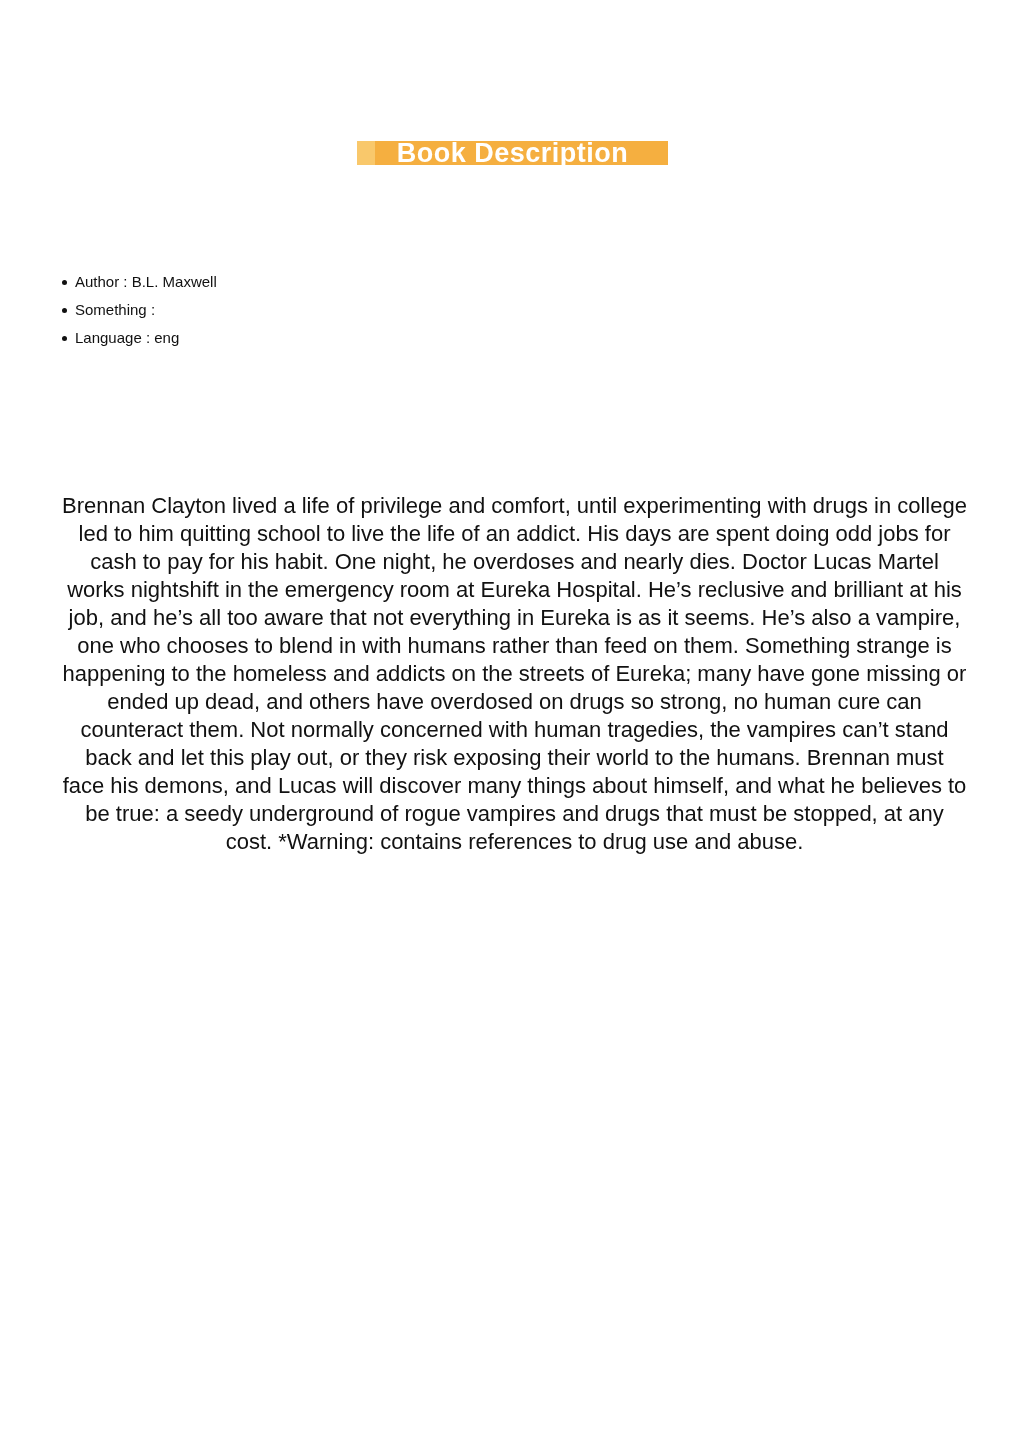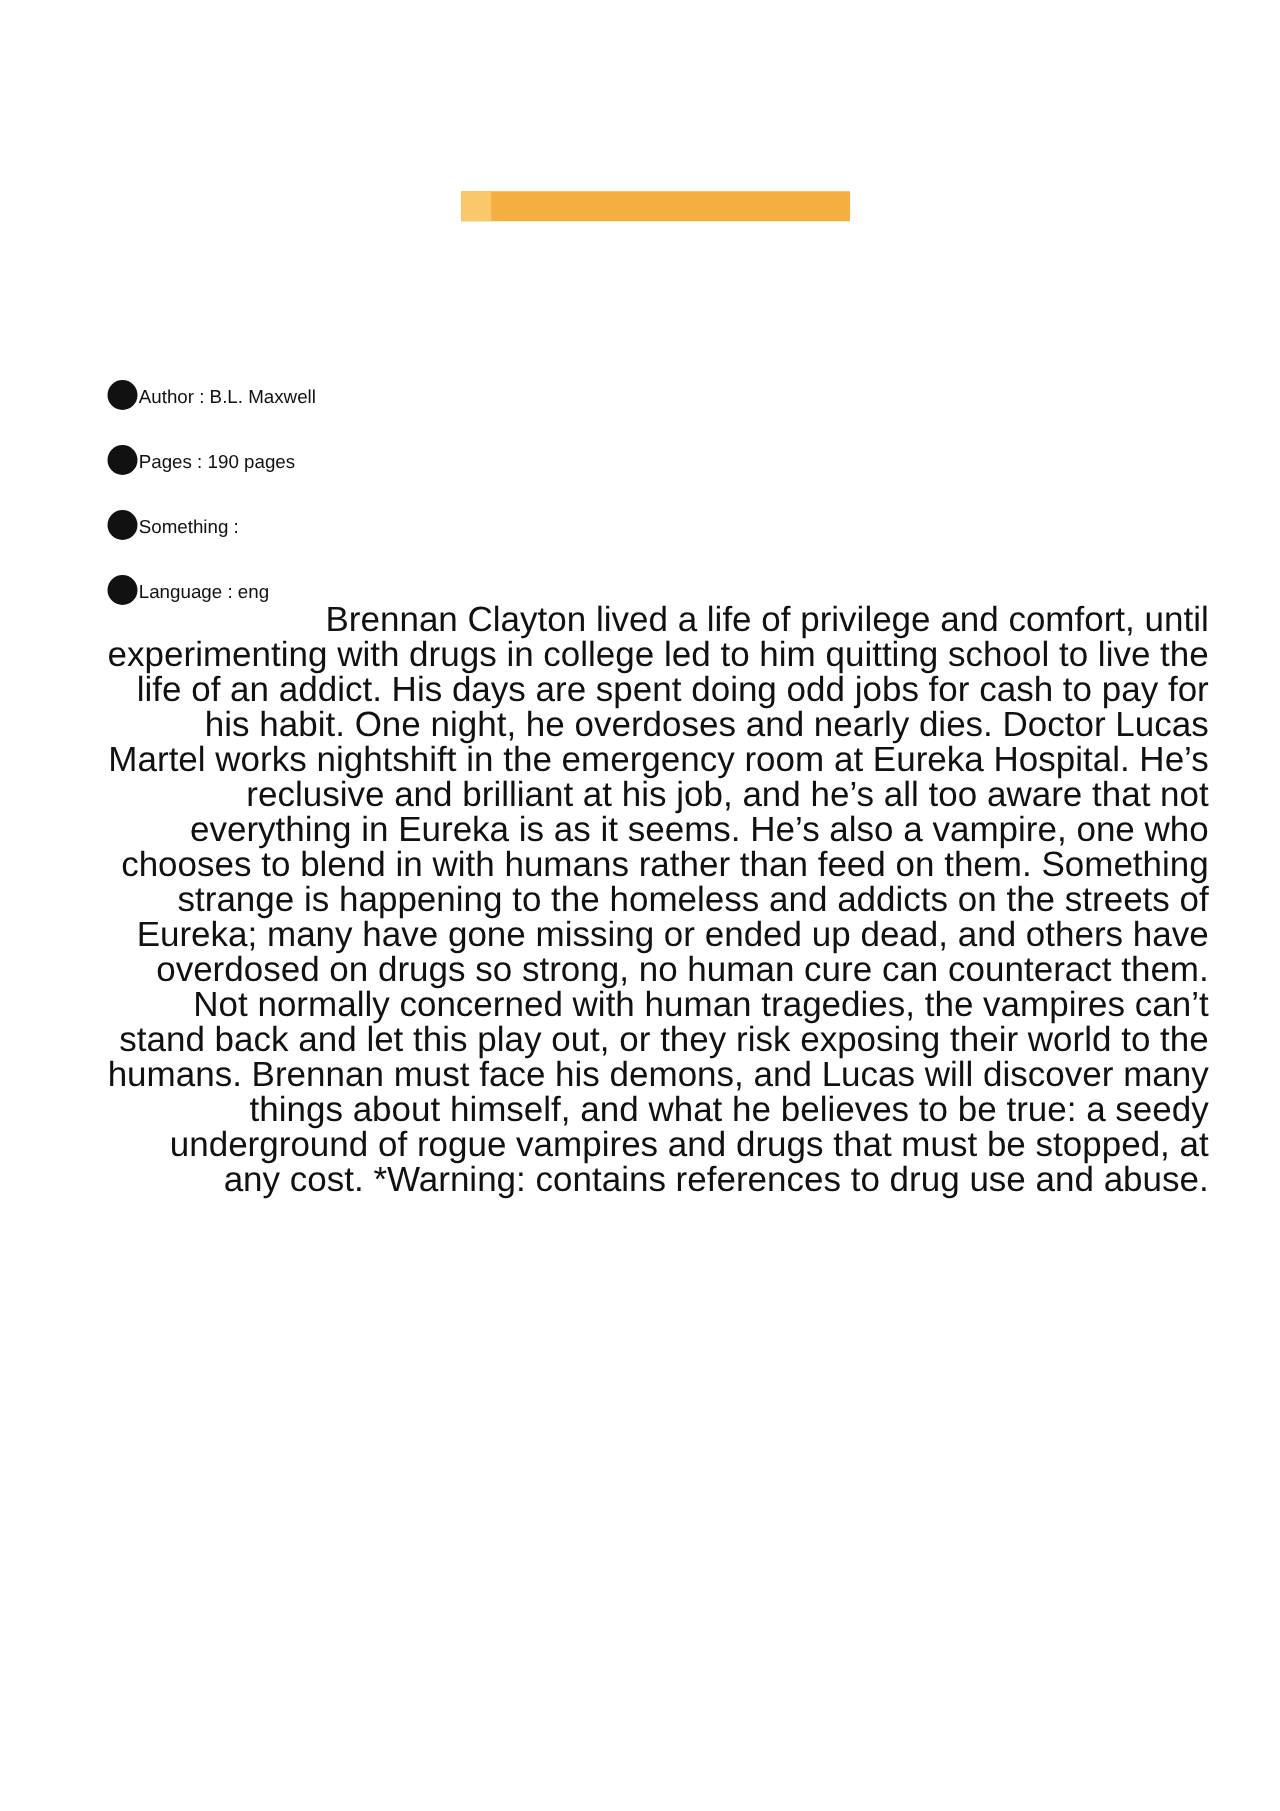--- a/index.html
+++ b/index.html
@@ -2,21 +2,21 @@
 <html style="--accent: #F5AF40; --accent-light: #F9C86B; --title-text: #FFFFFF; --body-text: #111111; --page-bg: #FFFFFF;"><head>
 <meta charset="utf-8">
 <style>
   :root {
     --accent: #F5AF40;
     --accent-light: #F9C86B;
     --title-text: #FFFFFF;
     --body-text: #111111;
     --page-bg: #FFFFFF;
   }
-  * { margin: 0; padding: 12px; box-sizing: border-box; }
+  * { margin: 0; padding: 0; box-sizing: border-box; }
   html, body { background: var(--page-bg); }
   body {
     width: 1024px;
     height: 1449px;
     position: relative;
     font-family: "Liberation Sans", "DejaVu Sans", sans-serif;
     color: var(--body-text);
     overflow: hidden;
   }
 
@@ -70,46 +70,42 @@
     width: 5px;
     height: 5px;
     border-radius: 50%;
     background: var(--body-text);
   }
 
   
   .description {
     position: absolute;
     left: 62px;
-    top: 458px;
+    top: 492px;
     width: 905px;
-    font-size: 28px;
+    font-size: 22px;
     line-height: 28px;
-    text-align: right;
+    text-align: center;
   }
 </style>
 </head>
 <body>
 
 <div class="banner">
   <span class="light-cap"></span>
   <span class="title-text">Book Description</span>
 </div>
 
 <ul class="details">
   <li>
     <span class="bullet"></span>
     <span>Author : B.L. Maxwell</span>
   </li>
   <li>
     <span class="bullet"></span>
-    <span>Pages : 190 pages</span>
-  </li>
-  <li>
-    <span class="bullet"></span>
     <span>Something :</span>
   </li>
   <li>
     <span class="bullet"></span>
     <span>Language : eng</span>
   </li>
 </ul>
 
 <p class="description">Brennan Clayton lived a life of privilege and comfort, until experimenting with drugs in college led to him quitting school to live the life of an addict. His days are spent doing odd jobs for cash to pay for his habit. One night, he overdoses and nearly dies. Doctor Lucas Martel works nightshift in the emergency room at Eureka Hospital. He’s reclusive and brilliant at his job, and he’s all too aware that not everything in Eureka is as it seems. He’s also a vampire, one who chooses to blend in with humans rather than feed on them. Something strange is happening to the homeless and addicts on the streets of Eureka; many have gone missing or ended up dead, and others have overdosed on drugs so strong, no human cure can counteract them. Not normally concerned with human tragedies, the vampires can’t stand back and let this play out, or they risk exposing their world to the humans. Brennan must face his demons, and Lucas will discover many things about himself, and what he believes to be true: a seedy underground of rogue vampires and drugs that must be stopped, at any cost. *Warning: contains references to drug use and abuse.</p>
 

